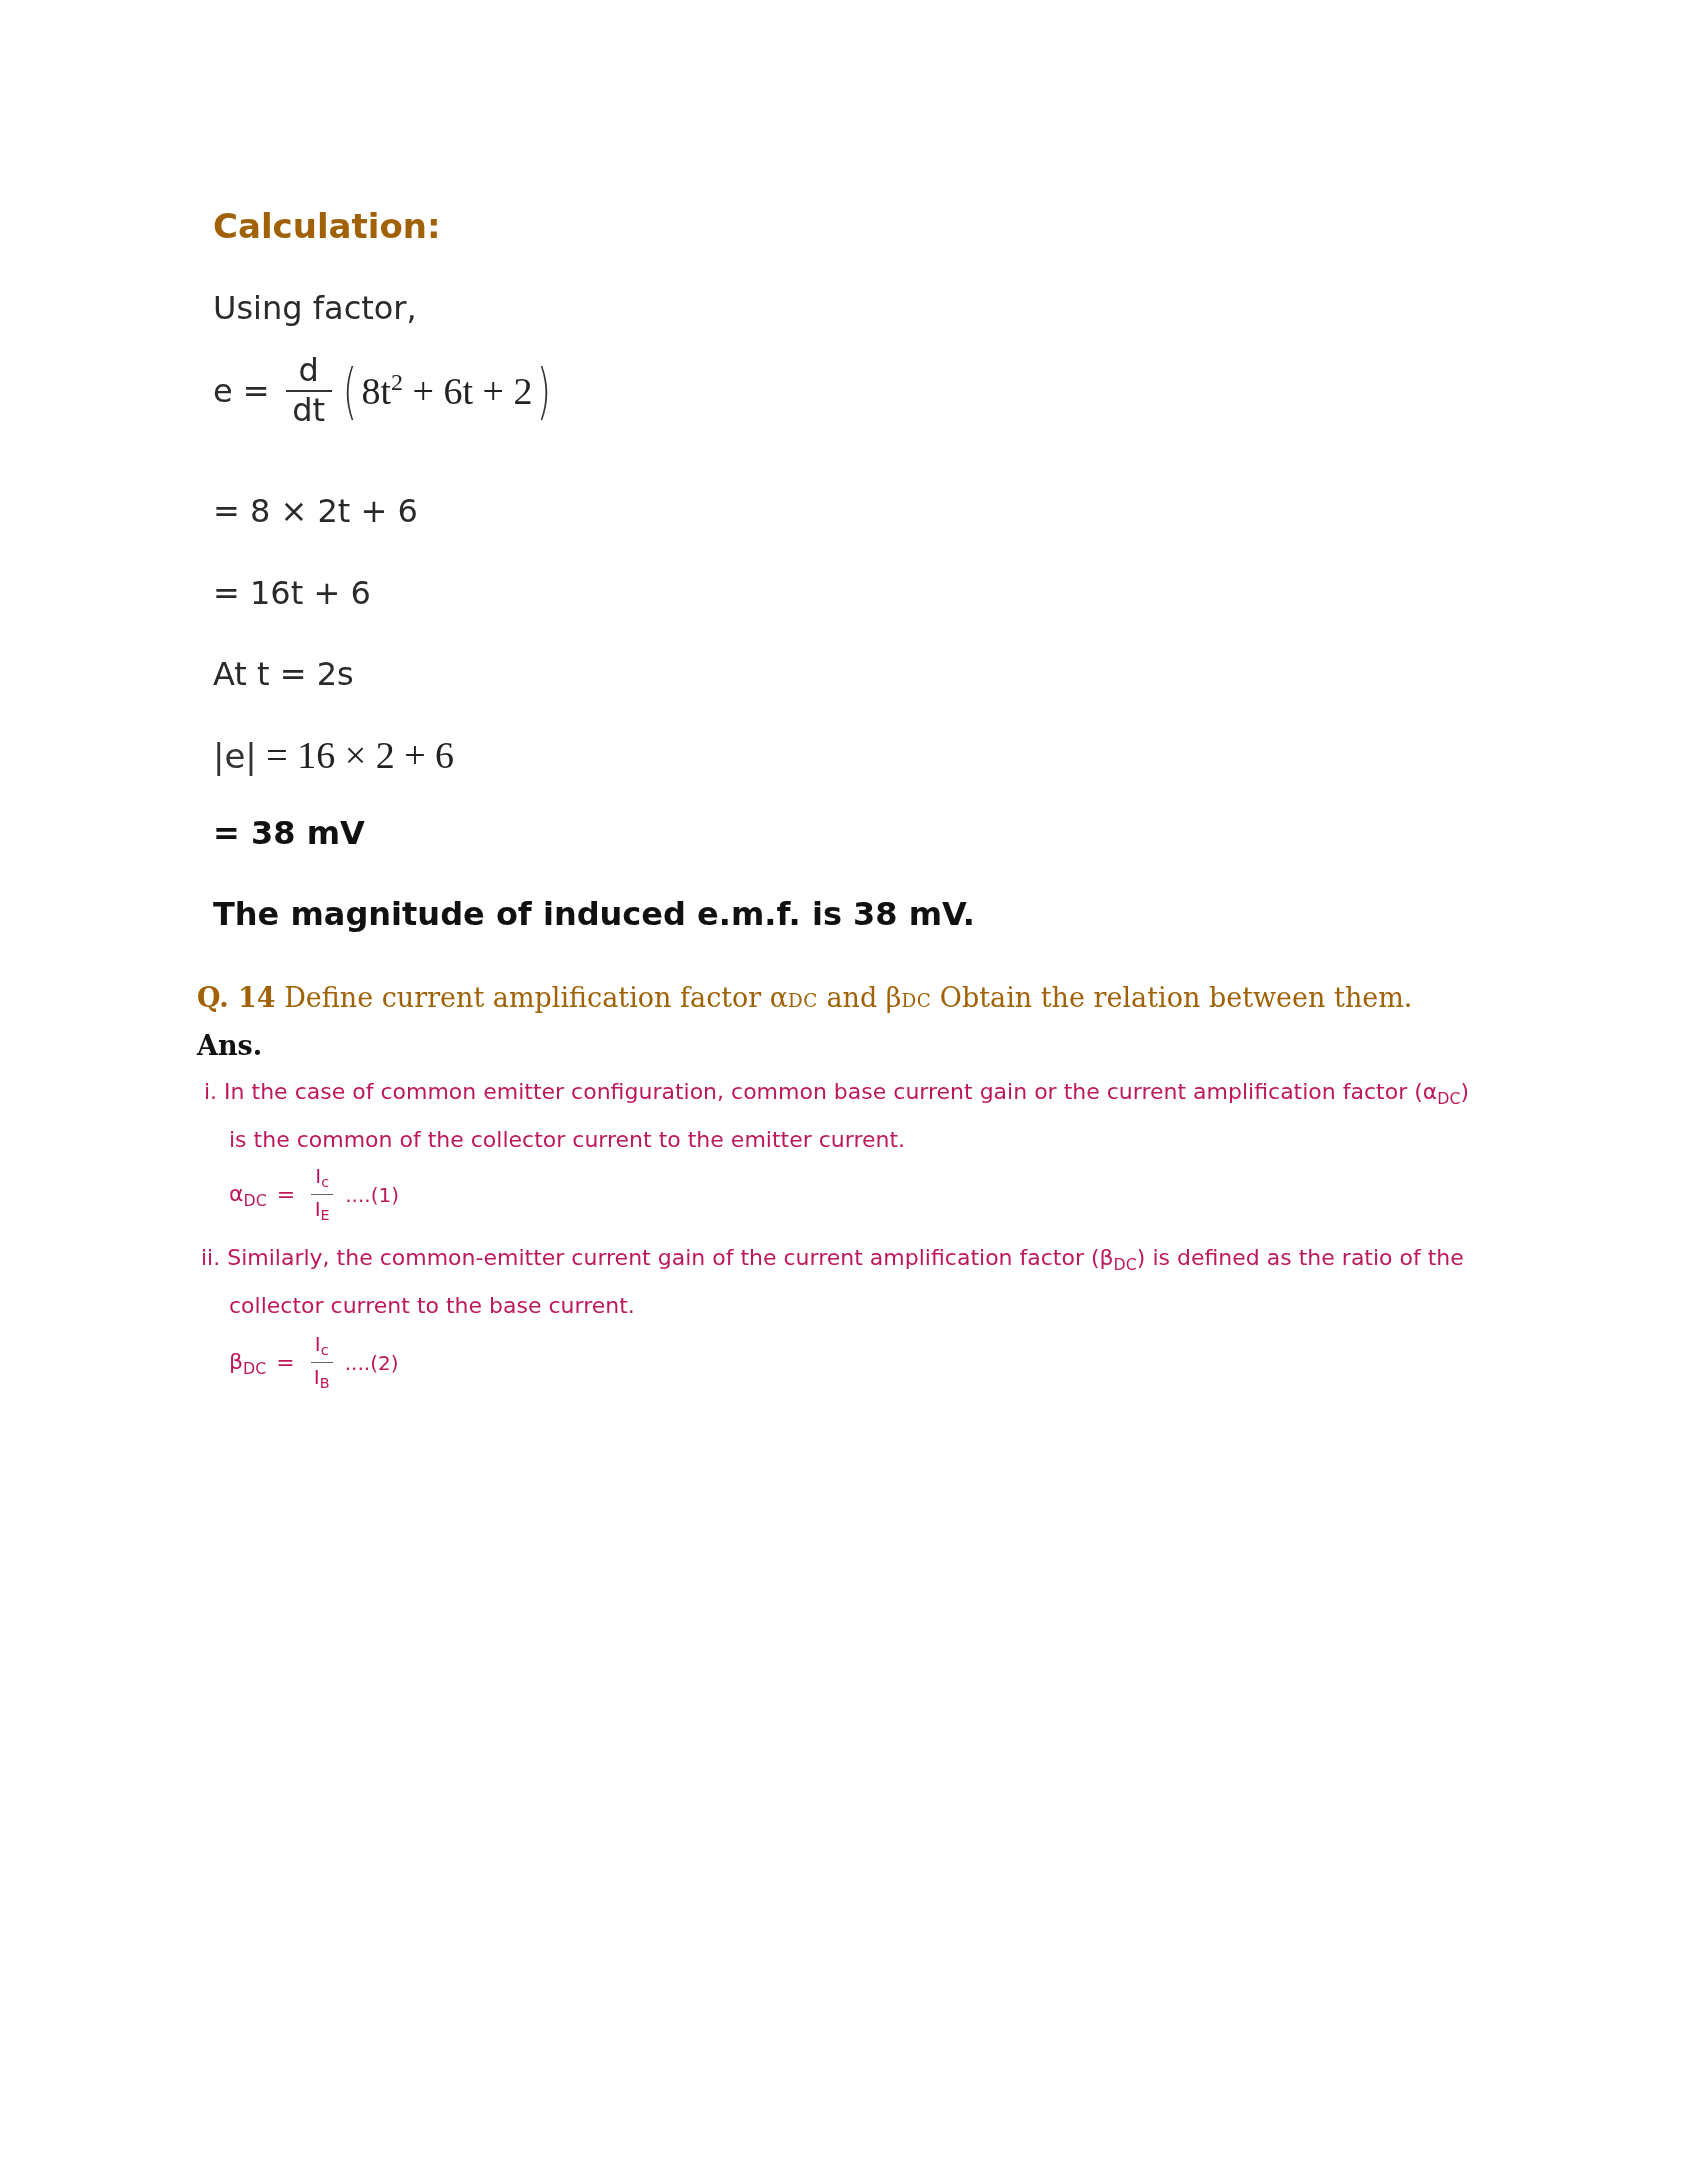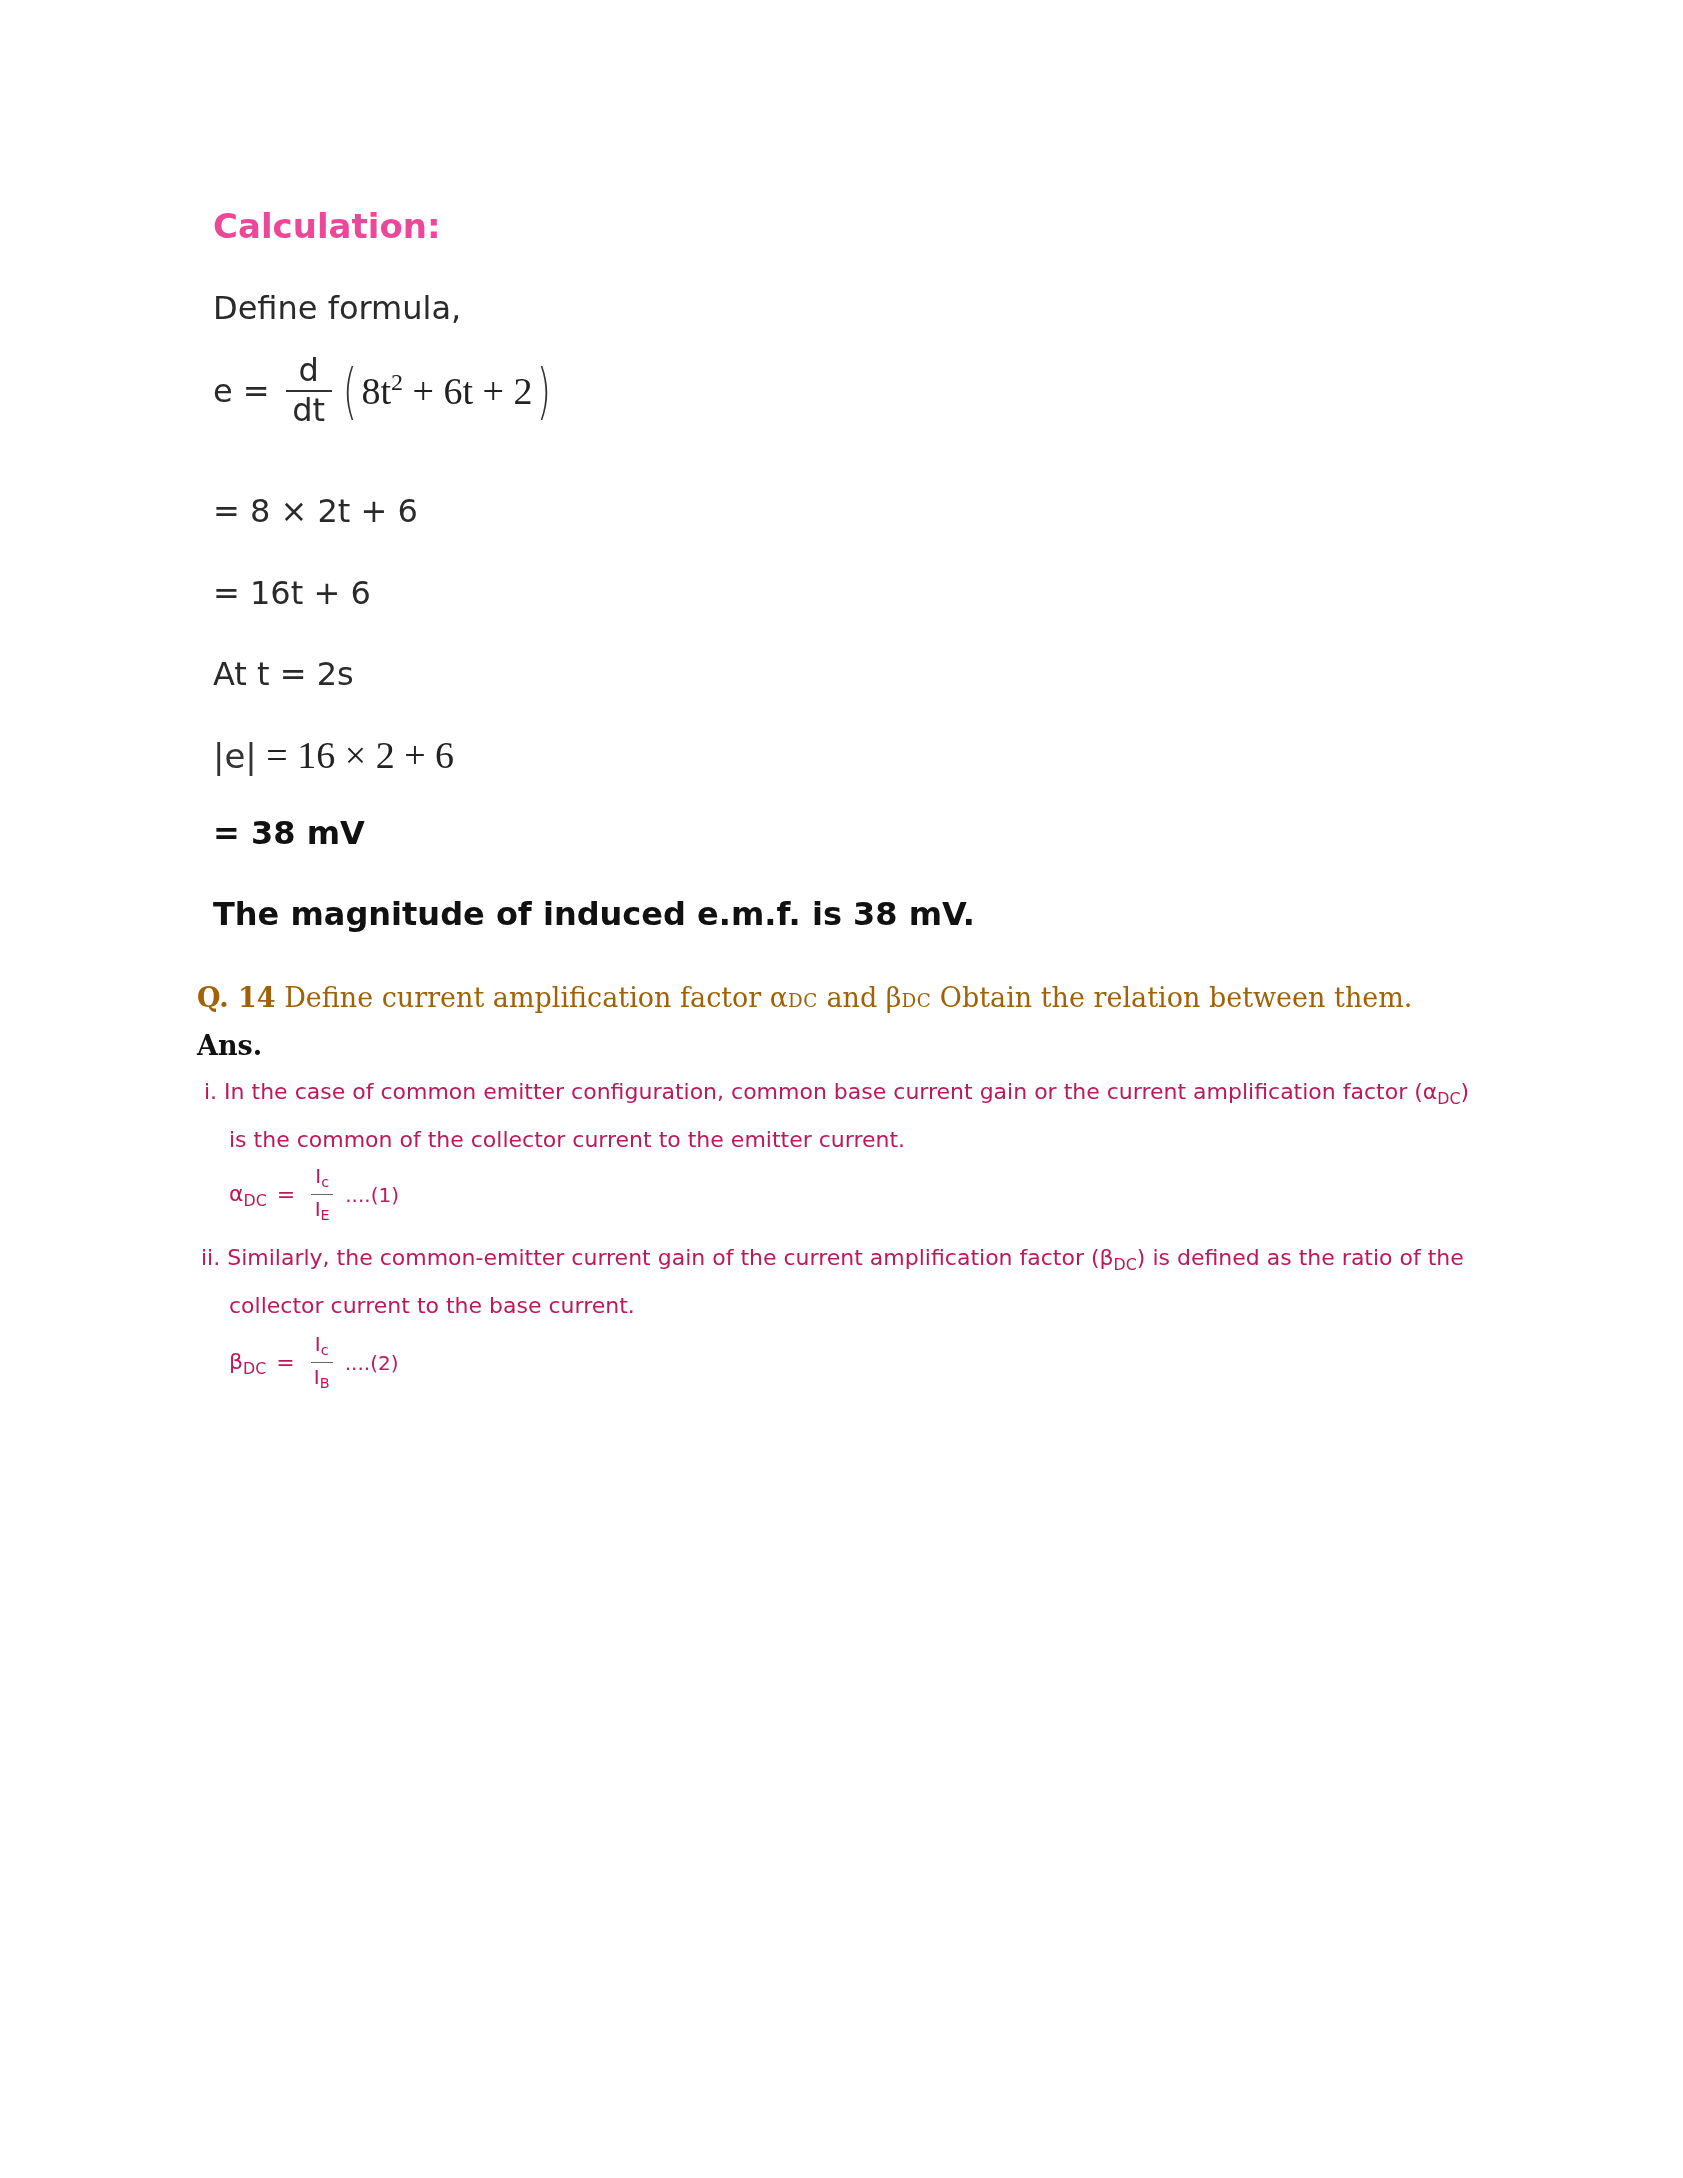--- a/index.html
+++ b/index.html
@@ -1,21 +1,21 @@
 <!DOCTYPE html>
 <html><head>
   <meta charset="utf-8">
   <style>
     html, body { margin: 0; padding: 0; background: #ffffff; }
     body { width: 1683px; height: 2178px; position: relative; overflow: hidden; color: #111; }
     .abs { position: absolute; white-space: nowrap; }
     .sans { font-family: "DejaVu Sans", sans-serif; }
     .dserif { font-family: "DejaVu Serif", serif; }
 
-    .heading { left: 213px; top: 206px; font-size: 34px; font-weight: bold; color: #ec4899; }
+    .heading { left: 213px; top: 206px; font-size: 34px; font-weight: bold; color: #a16207; }
     .line { left: 213px; font-size: 32px; color: #2a2a2a; }
     .math { font-family: "Liberation Serif", serif; font-size: 38px; color: #222; }
 
     .frac { display: inline-block; vertical-align: middle; text-align: center; margin: 0 6px; }
     .frac .num, .frac .den { display: block; line-height: 1.05; }
     .frac .bar { display: block; height: 2px; background: #333; margin: 2px 0; }
 
     .paren { font-family: "DejaVu Sans", sans-serif; font-weight: 200; font-size: 61px; color: #333; vertical-align: middle; display: inline-block; transform: scaleX(0.6); }
 
     .result { left: 213px; top: 814px; font-size: 32px; font-weight: bold; color: #111; }
@@ -29,21 +29,21 @@
     .sub { font-size: 0.72em; vertical-align: -0.3em; }
     .small-frac { font-size: 20px; text-align: center; }
     .small-frac .bar { height: 1px; background: #666; width: 22px; margin: 4px auto; }
     .sc { font-size: 0.68em; letter-spacing: 0.5px; }
   </style>
 </head>
 <body>
 
 <div class="abs sans heading">Calculation:</div>
 
-<div class="abs sans line" style="top:289px;">Define formula,</div>
+<div class="abs sans line" style="top:289px;">Using factor,</div>
 
 <div class="abs" style="left:213px; top:354px; display:flex; align-items:center;">
   <span class="sans" style="font-size:32px; color:#2a2a2a; margin-right:10px;">e =</span>
   <span class="frac sans" style="font-size:32px; color:#2a2a2a;">
     <span class="num">d</span>
     <span class="bar" style="width:46px;"></span>
     <span class="den">dt</span>
   </span>
   <span class="paren">(</span>
   <span class="math"><span>8t</span><sup style="font-size:24px;">2</sup><span style="white-space:pre;"> + 6t + 2</span></span>

